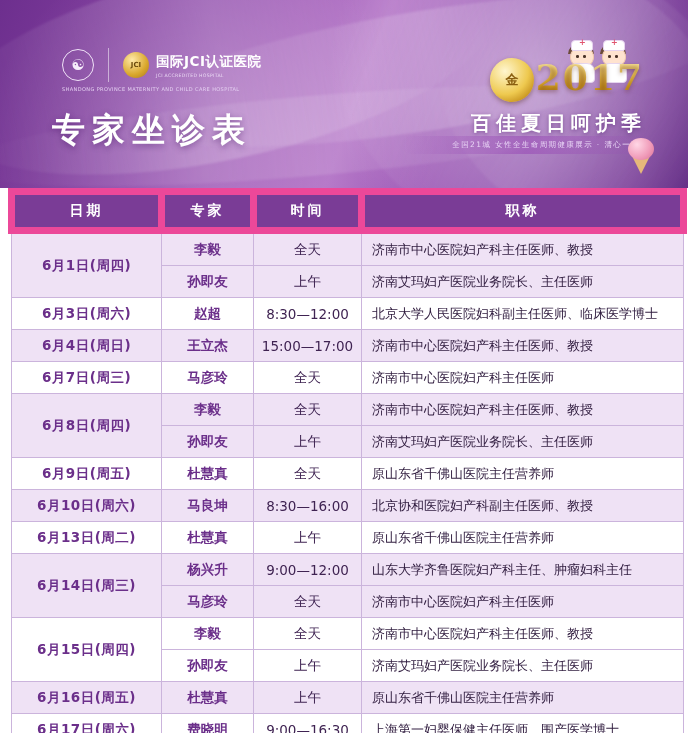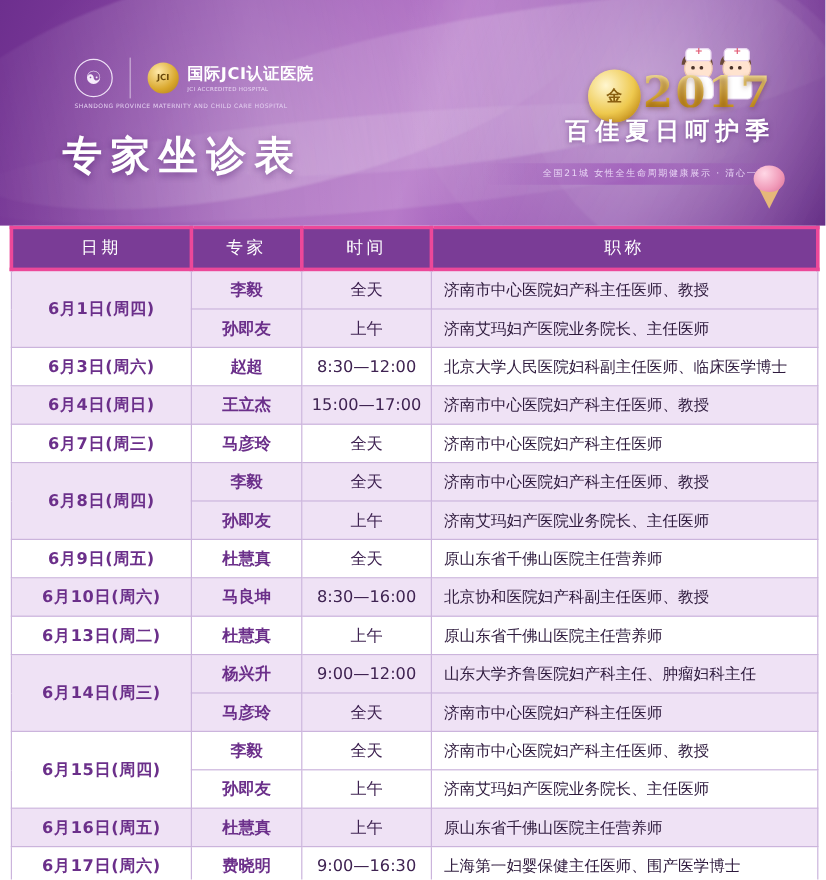--- a/index.html
+++ b/index.html
@@ -72,21 +72,21 @@
     text-shadow:0 2px 4px rgba(80,30,10,.35);
   }
   .medal{
     position:absolute;right:128px;top:30px;width:44px;height:44px;border-radius:50%;
     background:radial-gradient(circle at 34% 30%,#fff6cf,#eec94f 55%,#c8941f 80%,#8d6312 100%);
     box-shadow:0 2px 5px rgba(70,30,0,.4);
     display:flex;align-items:center;justify-content:center;
     color:#8a5f10;font-size:13px;font-weight:bold;
   }
   .promo-line{
-    position:absolute;right:16px;top:68px;
+    position:absolute;right:16px;top:82px;
     color:#fff;font-size:20px;font-weight:bold;letter-spacing:5px;white-space:nowrap;
     font-family:"DejaVu Serif","Liberation Serif",serif;
     text-shadow:0 1px 4px rgba(70,20,100,.5);
   }
   .promo-sub{
     position:absolute;right:22px;top:112px;
     color:#e8d4f5;font-size:7.5px;letter-spacing:1.4px;white-space:nowrap;
   }
   .promo-band{
     position:absolute;right:10px;top:108px;width:250px;height:18px;
@@ -126,23 +126,23 @@
 
   
   .table-wrap{padding:0 8px;box-sizing:border-box;width:688px;}
   table{border-collapse:collapse;width:672px;table-layout:fixed;}
   col.c-date{width:150px;}
   col.c-exp{width:92px;}
   col.c-time{width:108px;}
   col.c-title{width:322px;}
 
   th{
-    background:#7a3c96;color:#ffffff;font-size:14px;font-weight:normal;
+    background:#7a3c96;color:#ffffff;font-size:14px;font-weight:bold;
     height:30px;letter-spacing:3px;
-    border:3px solid #ec4899;
+    border:7px solid #ec4899;
   }
   td{
     border:1px solid #cbb4dc;
     font-size:13.5px;color:#3a1b4d;
     height:29px;text-align:center;
     font-family:"DejaVu Sans","Liberation Sans",sans-serif;
   }
   td.date{color:#6b2f8a;font-weight:bold;letter-spacing:.5px;font-size:13.5px;}
   td.expert{color:#6b2f8a;font-weight:bold;}
   td.time{color:#3f2352;}

